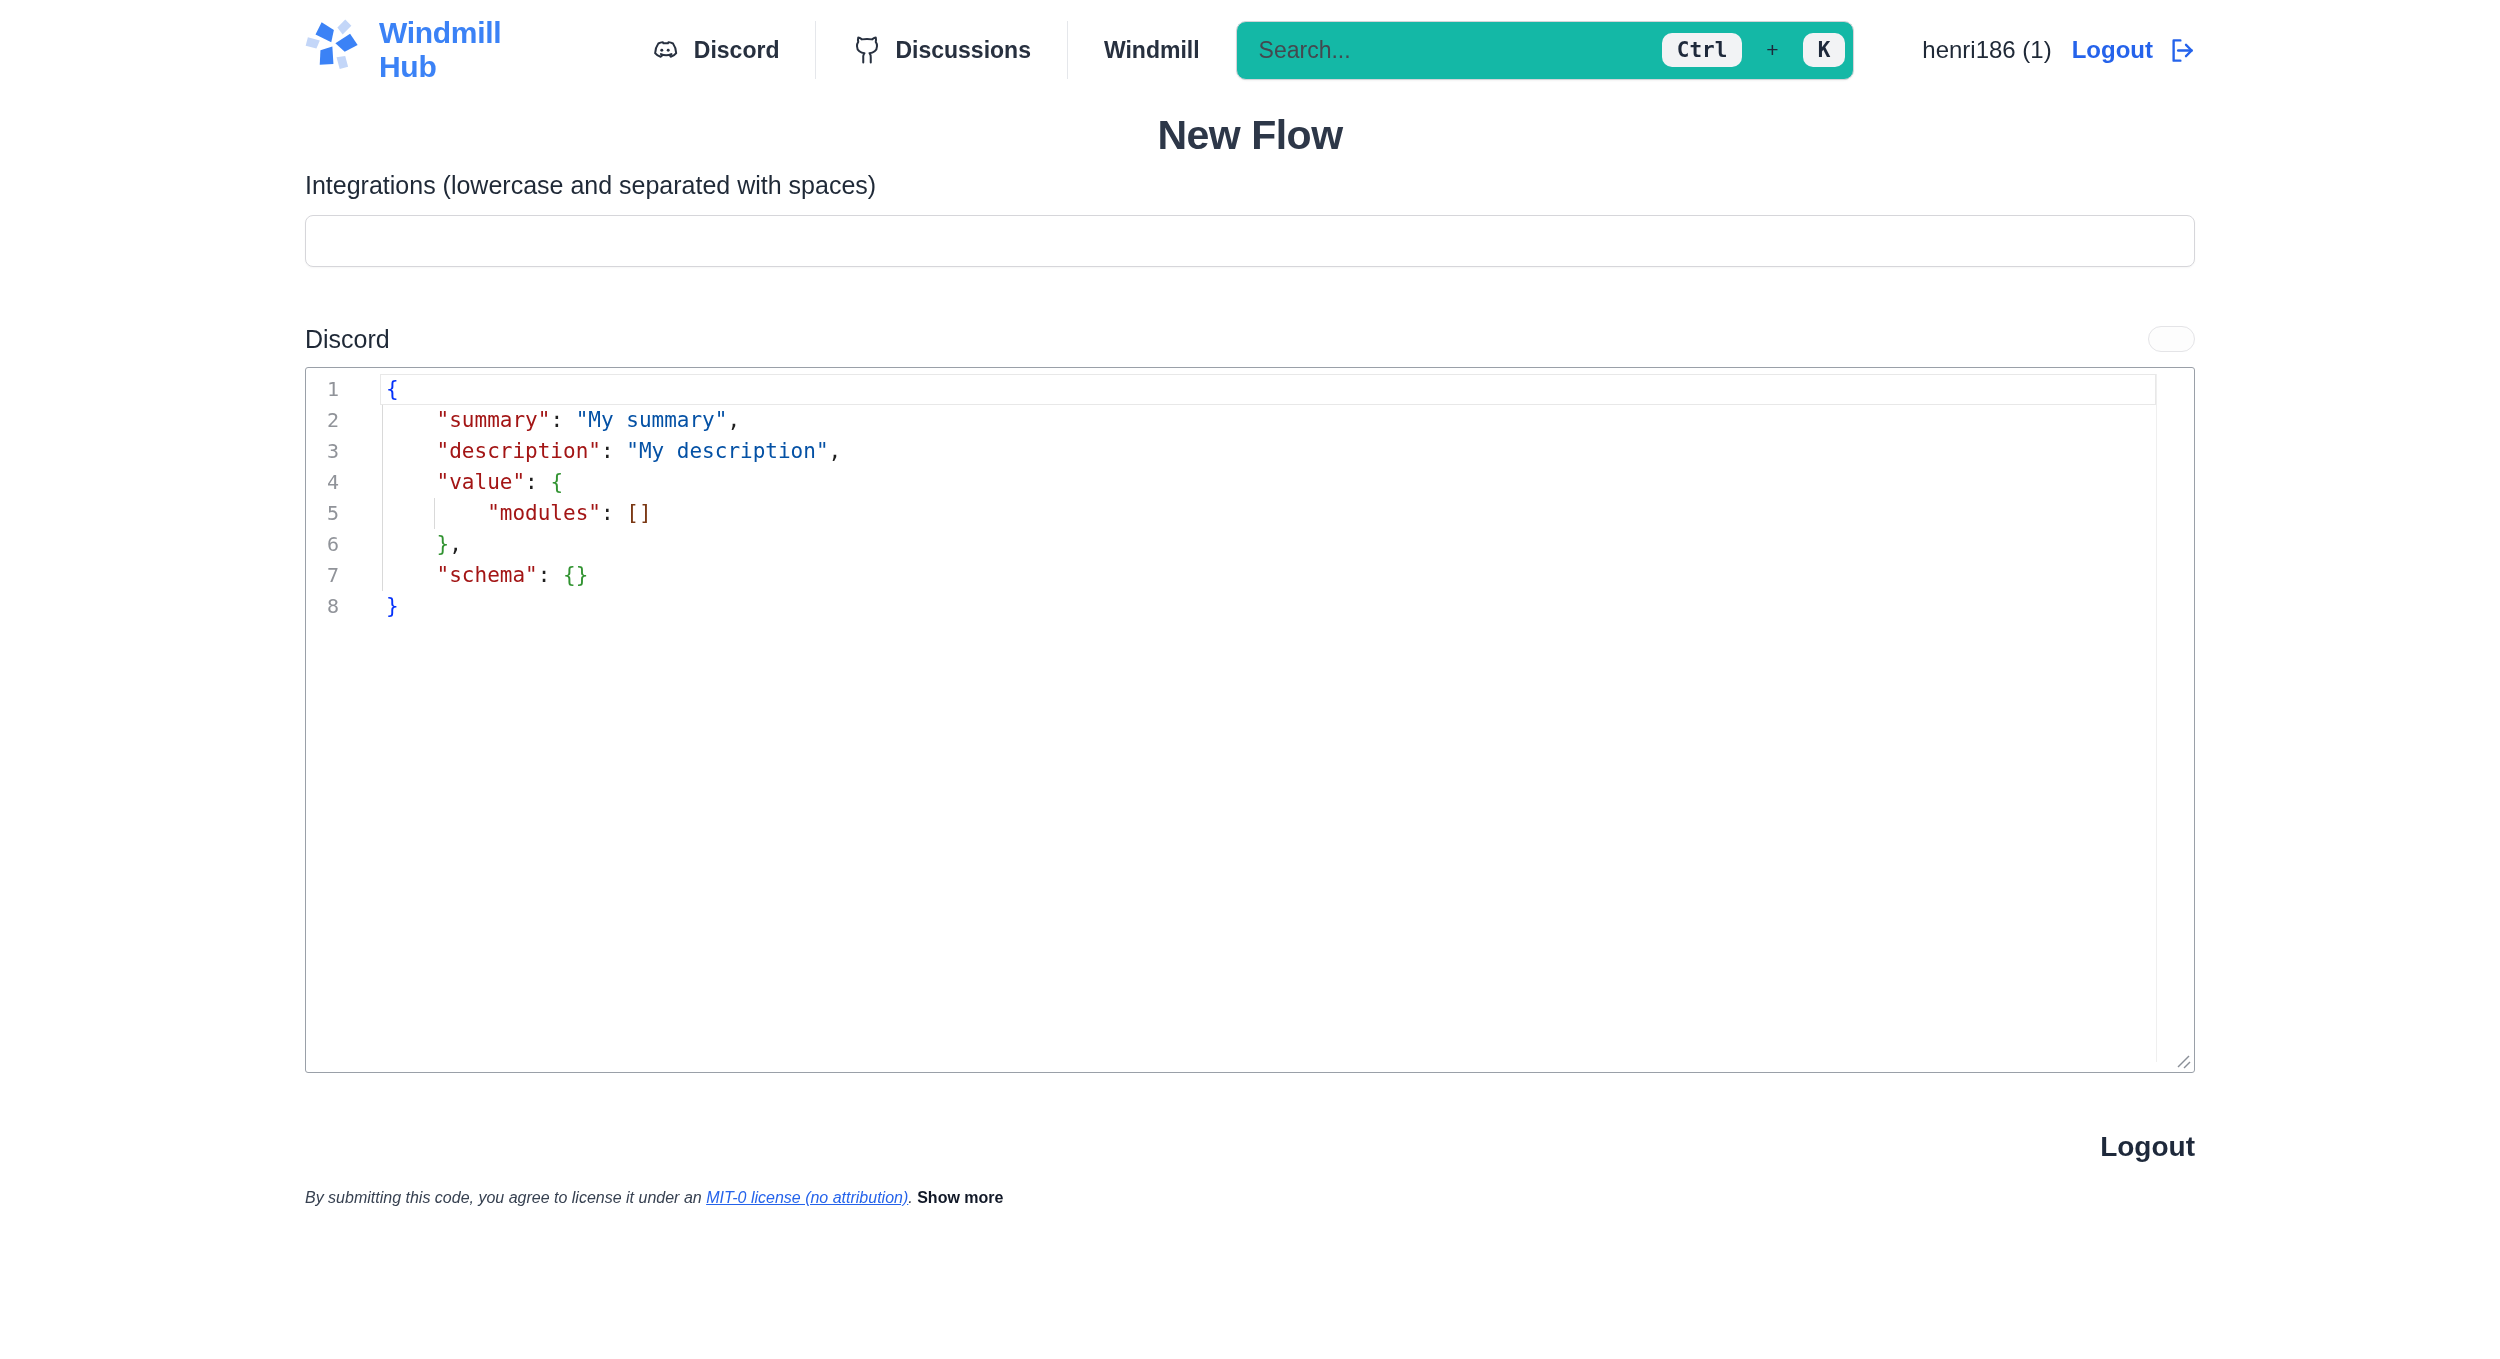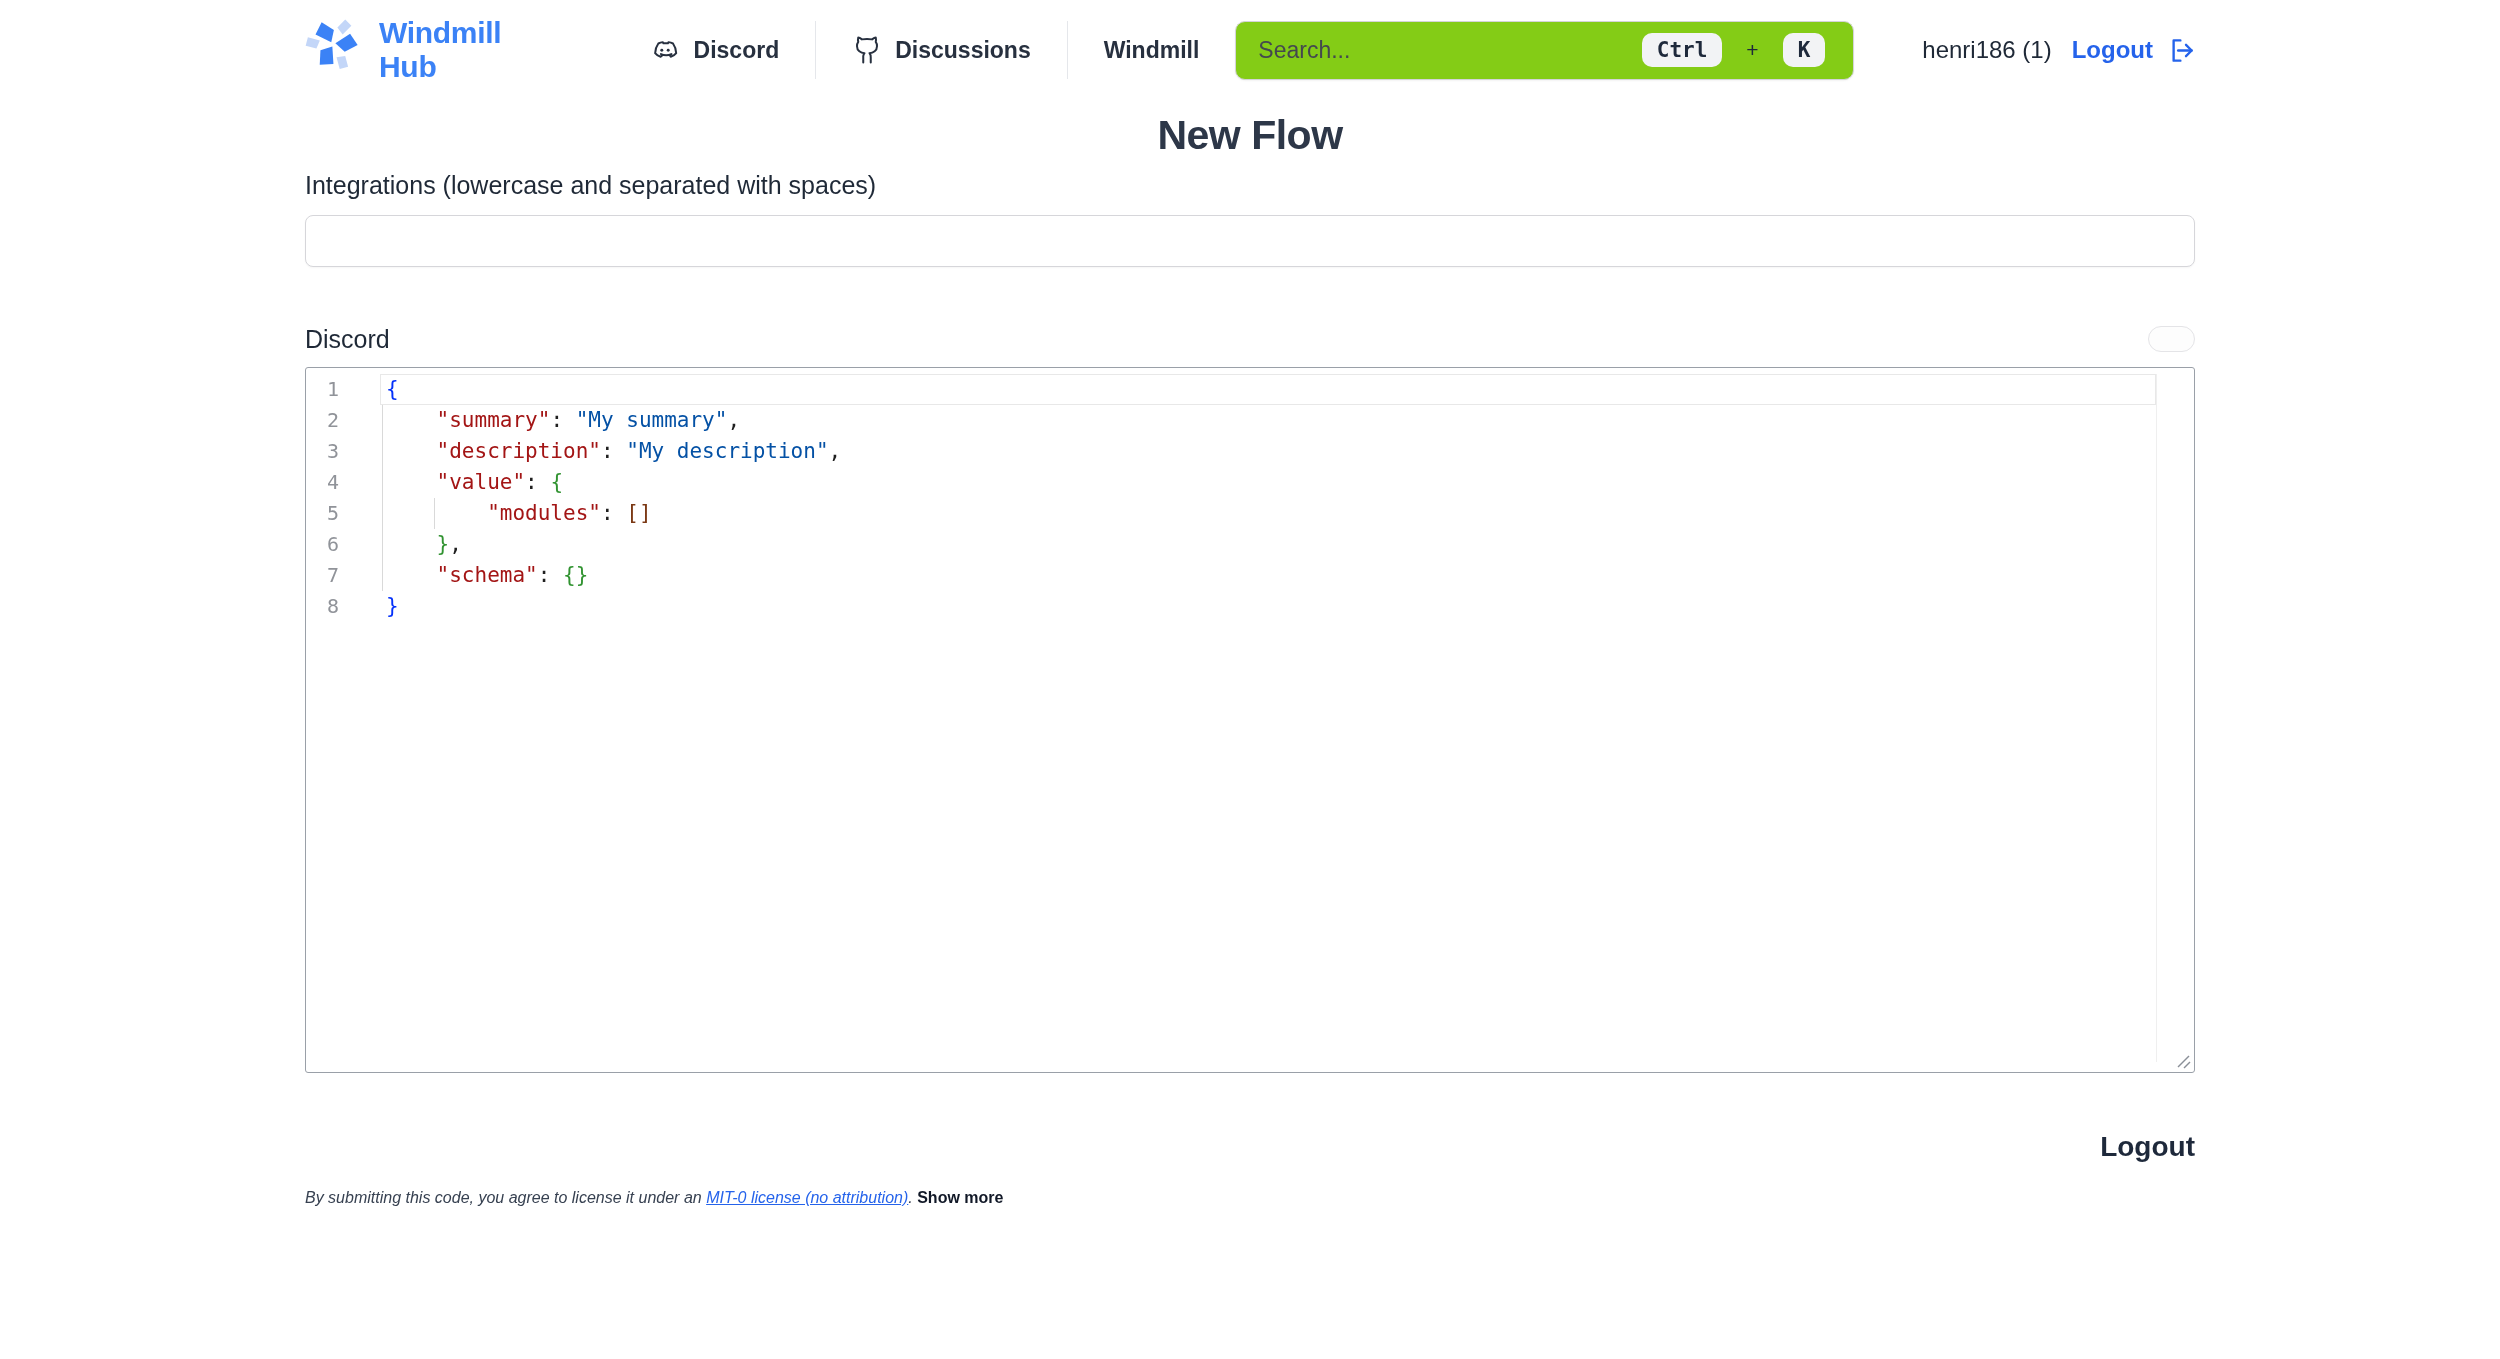--- a/index.html
+++ b/index.html
@@ -10,23 +10,23 @@
 
   
   .header { height:100px; display:flex; align-items:center; }
   .brand { display:flex; gap:18px; cursor:pointer; }
   .brand-name { font-size:30px; font-weight:700; color:#3b82f6; letter-spacing:-0.3px; }
   .nav { display:flex; align-items:center; margin-left:92px; }
   .nav-item { display:flex; align-items:center; gap:13px; padding:0 36px;
               font-size:23px; font-weight:700; color:#27303f; cursor:pointer; }
   .nav-item:first-child { padding-left:0; }
   .nav-sep { width:1px; height:58px; background:#e5e7eb; }
-  .search { margin-left:auto; width:642px; height:59px; background:#84cc16;
+  .search { margin-left:auto; width:642px; height:59px; background:#14b8a6;
             border:1px solid #d4d4d8; border-radius:10px; display:flex; align-items:center;
-            padding:0 28px 0 22px; box-shadow:0 1px 2px rgba(0,0,0,.05); }
+            padding:0 8px 0 22px; box-shadow:0 1px 2px rgba(0,0,0,.05); }
   .search input { border:none; outline:none; flex:1; font-size:23px; color:#27303f;
                   font-family:"Liberation Sans", sans-serif; background:transparent; }
   .search input::placeholder { color:#44484f; }
   .kbd-group { display:flex; align-items:center; gap:24px; }
   .kbd { background:#f2f3f5; border-radius:10px; padding:5px 15px;
          font-family:"DejaVu Sans Mono", monospace; font-size:21px; font-weight:700;
          color:#1e293b; }
   .kbd-plus { font-size:21px; color:#1e293b; }
   .user-area { margin-left:68px; display:flex; align-items:center; gap:20px; white-space:nowrap; }
   .username { font-size:24px; color:#1f2937; }

